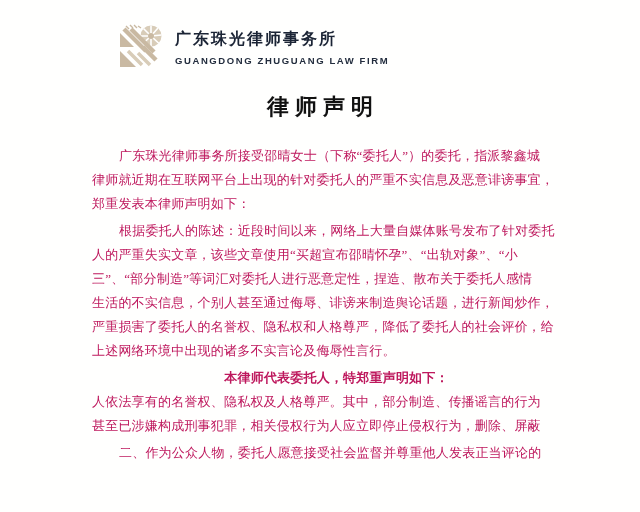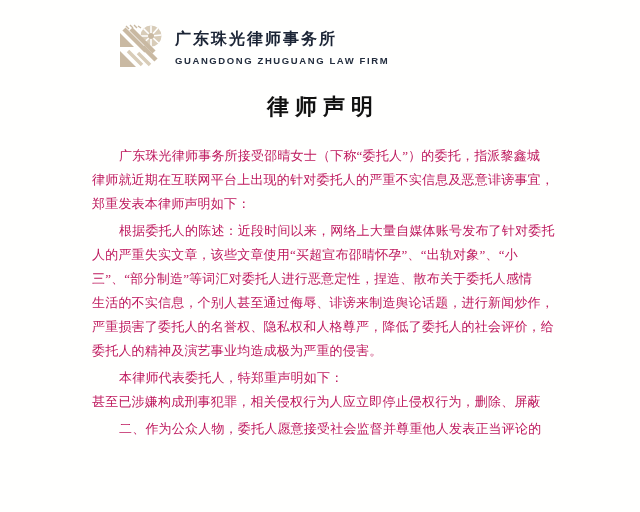--- a/index.html
+++ b/index.html
@@ -73,22 +73,23 @@
   }
   .line {
     font-size: 13px;
     line-height: 24px;
     letter-spacing: 0.2px;
     white-space: nowrap;
     color: #be185d;
   }
   .line.indent { text-indent: 27px; }
   .line.bold {
-    font-weight: normal;
+    font-weight: bold;
     font-family: "Liberation Sans", "DejaVu Sans", sans-serif;
+    text-align: center;
   }
   .line.para-gap { margin-top: 3px; }
   
   .wm-fade {
     position: absolute;
     left: 458px;
     top: 485px;
     width: 80px;
     height: 21px;
     background: rgba(255, 255, 255, 0.45);
@@ -127,22 +128,23 @@
 
     <div class="doc-body">
       <div class="line indent">广东珠光律师事务所接受邵晴女士（下称“委托人”）的委托，指派黎鑫城</div>
       <div class="line">律师就近期在互联网平台上出现的针对委托人的严重不实信息及恶意诽谤事宜，</div>
       <div class="line">郑重发表本律师声明如下：</div>
       <div class="line indent para-gap">根据委托人的陈述：近段时间以来，网络上大量自媒体账号发布了针对委托</div>
       <div class="line">人的严重失实文章，该些文章使用“买超宣布邵晴怀孕”、“出轨对象”、“小</div>
       <div class="line">三”、“部分制造”等词汇对委托人进行恶意定性，捏造、散布关于委托人感情</div>
       <div class="line">生活的不实信息，个别人甚至通过侮辱、诽谤来制造舆论话题，进行新闻炒作，</div>
       <div class="line">严重损害了委托人的名誉权、隐私权和人格尊严，降低了委托人的社会评价，给</div>
-      <div class="line">委托人的精神及演艺事业均造成极为严重的侵害。</div>
+      <div class="line">上述网络环境中出现的诸多不实言论及侮辱性言行。</div>
       <div class="line indent bold para-gap">本律师代表委托人，特郑重声明如下：</div>
+      <div class="line">人依法享有的名誉权、隐私权及人格尊严。其中，部分制造、传播谣言的行为</div>
       <div class="line">甚至已涉嫌构成刑事犯罪，相关侵权行为人应立即停止侵权行为，删除、屏蔽</div>
       <div class="line indent para-gap">二、作为公众人物，委托人愿意接受社会监督并尊重他人发表正当评论的</div>
     </div>
   </div>
 
   <div class="wm-fade"></div>
 
 </div>
 
 </body></html>

